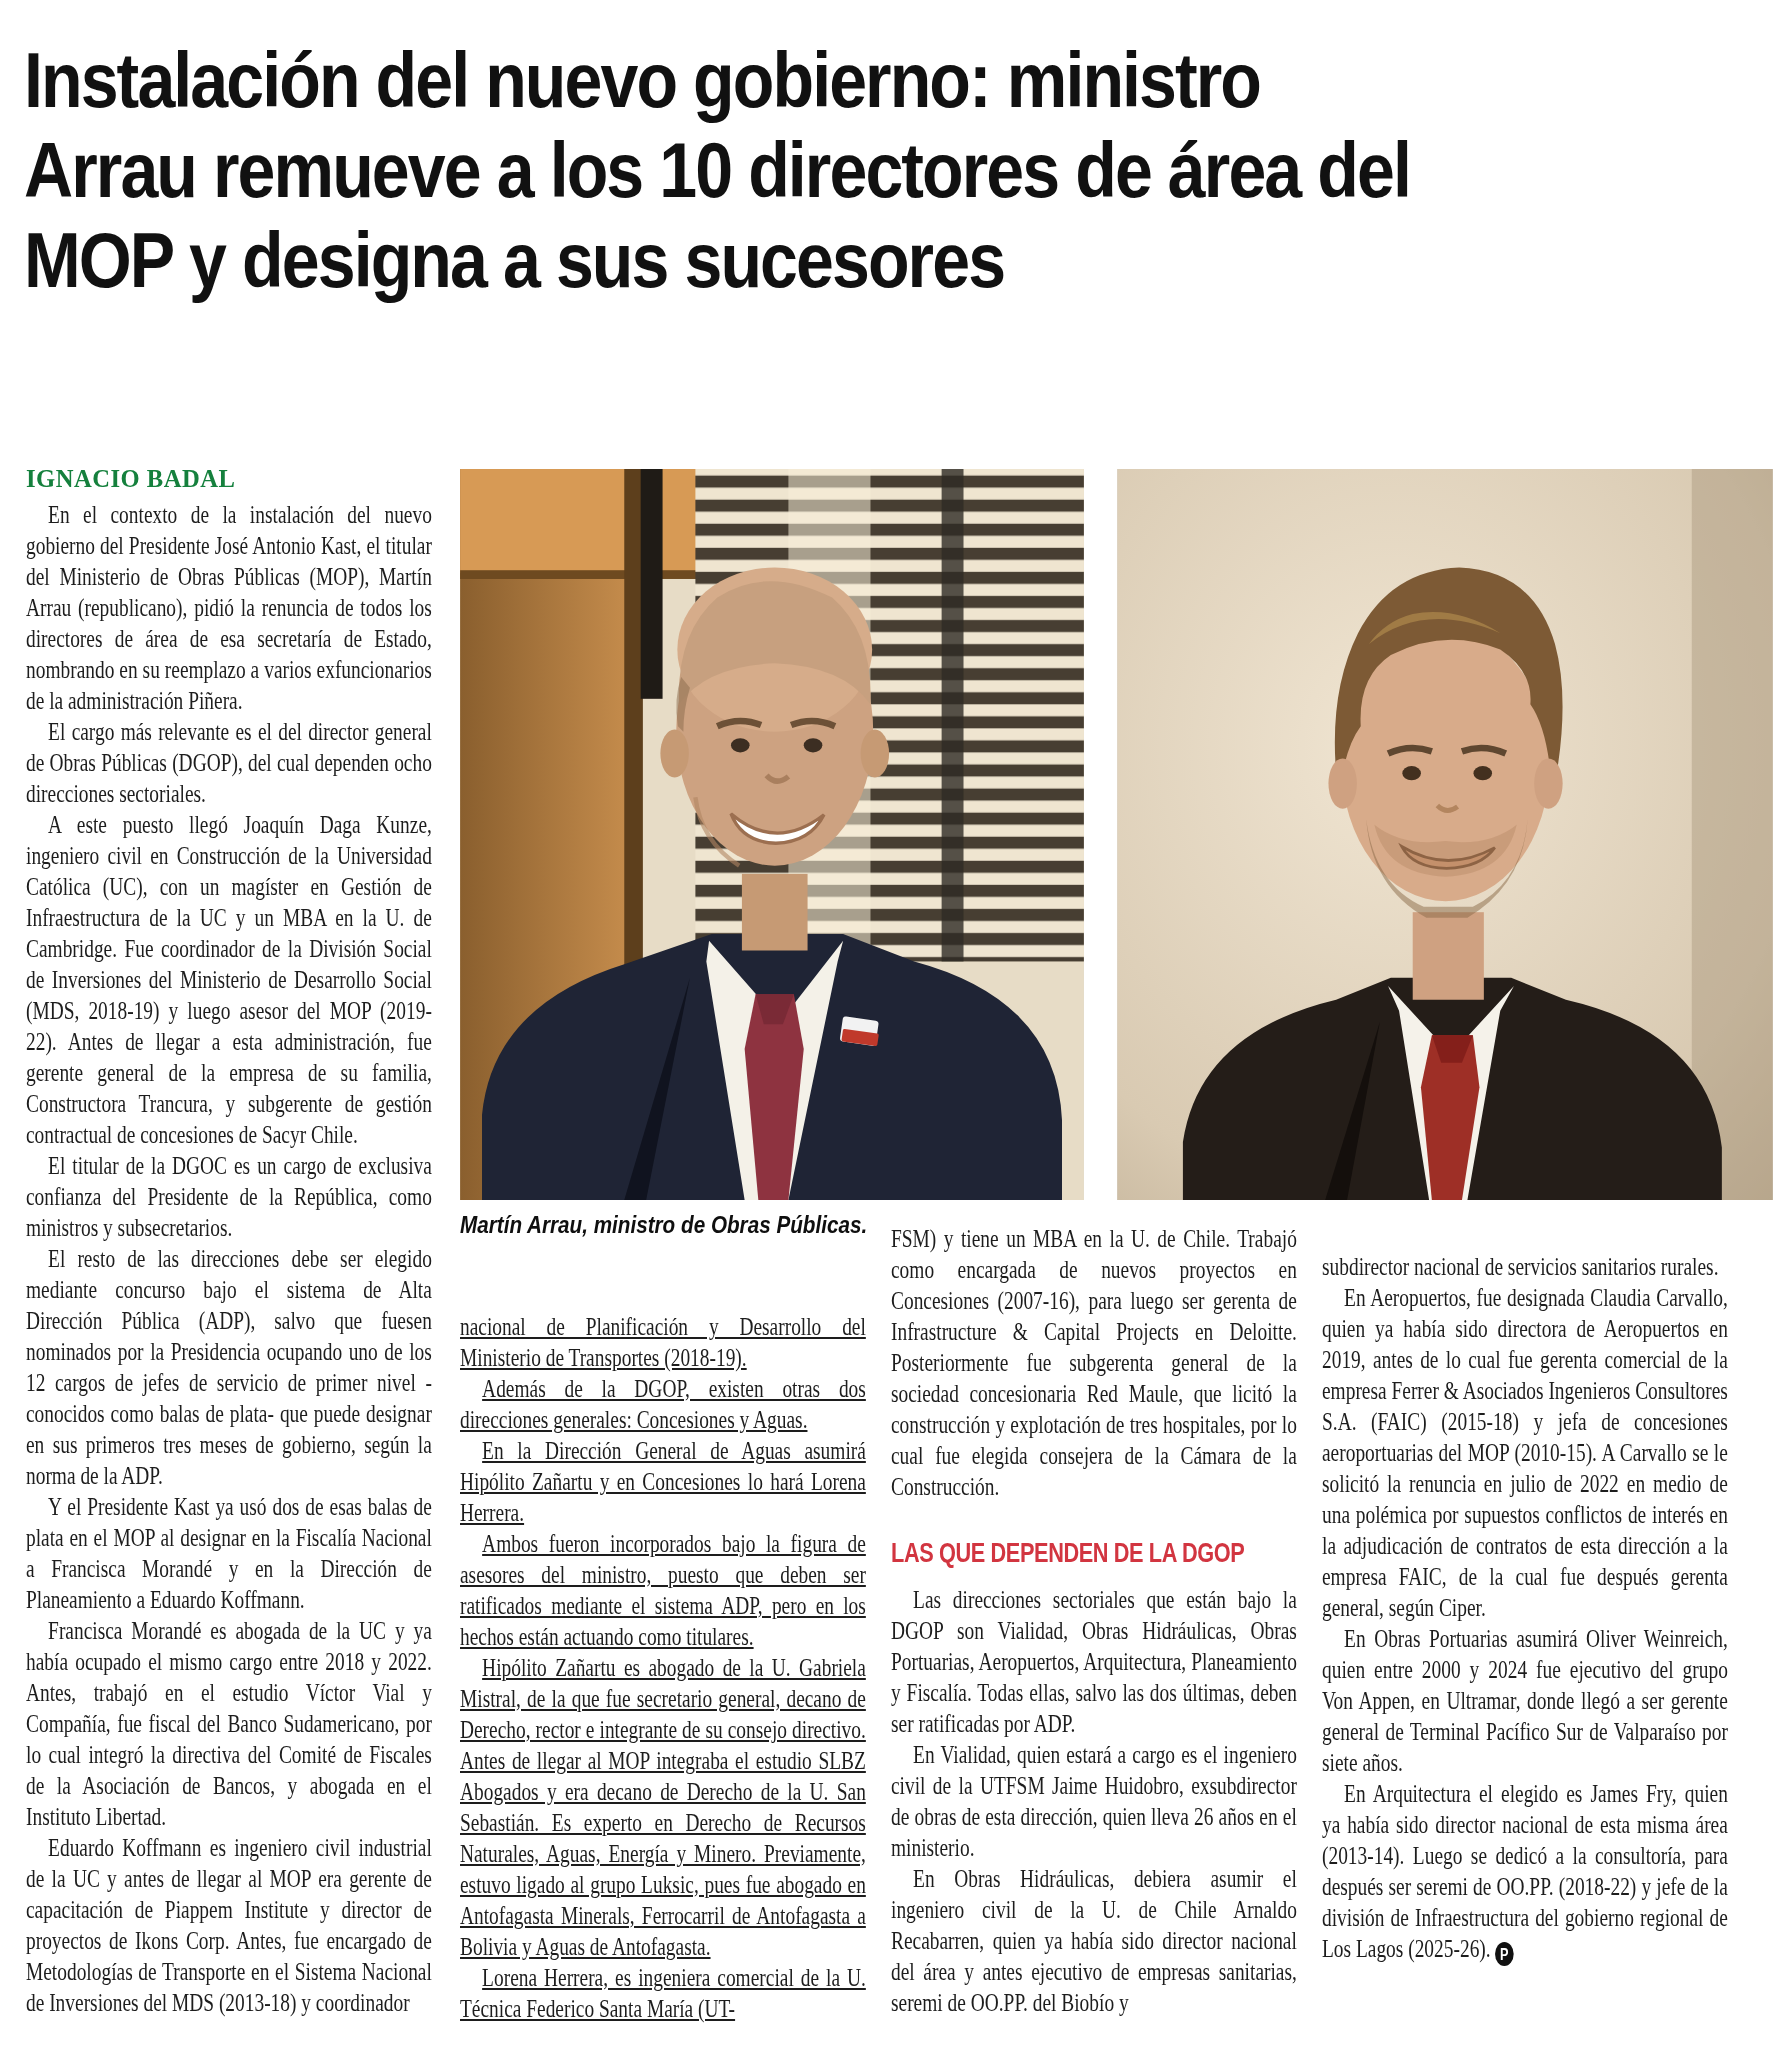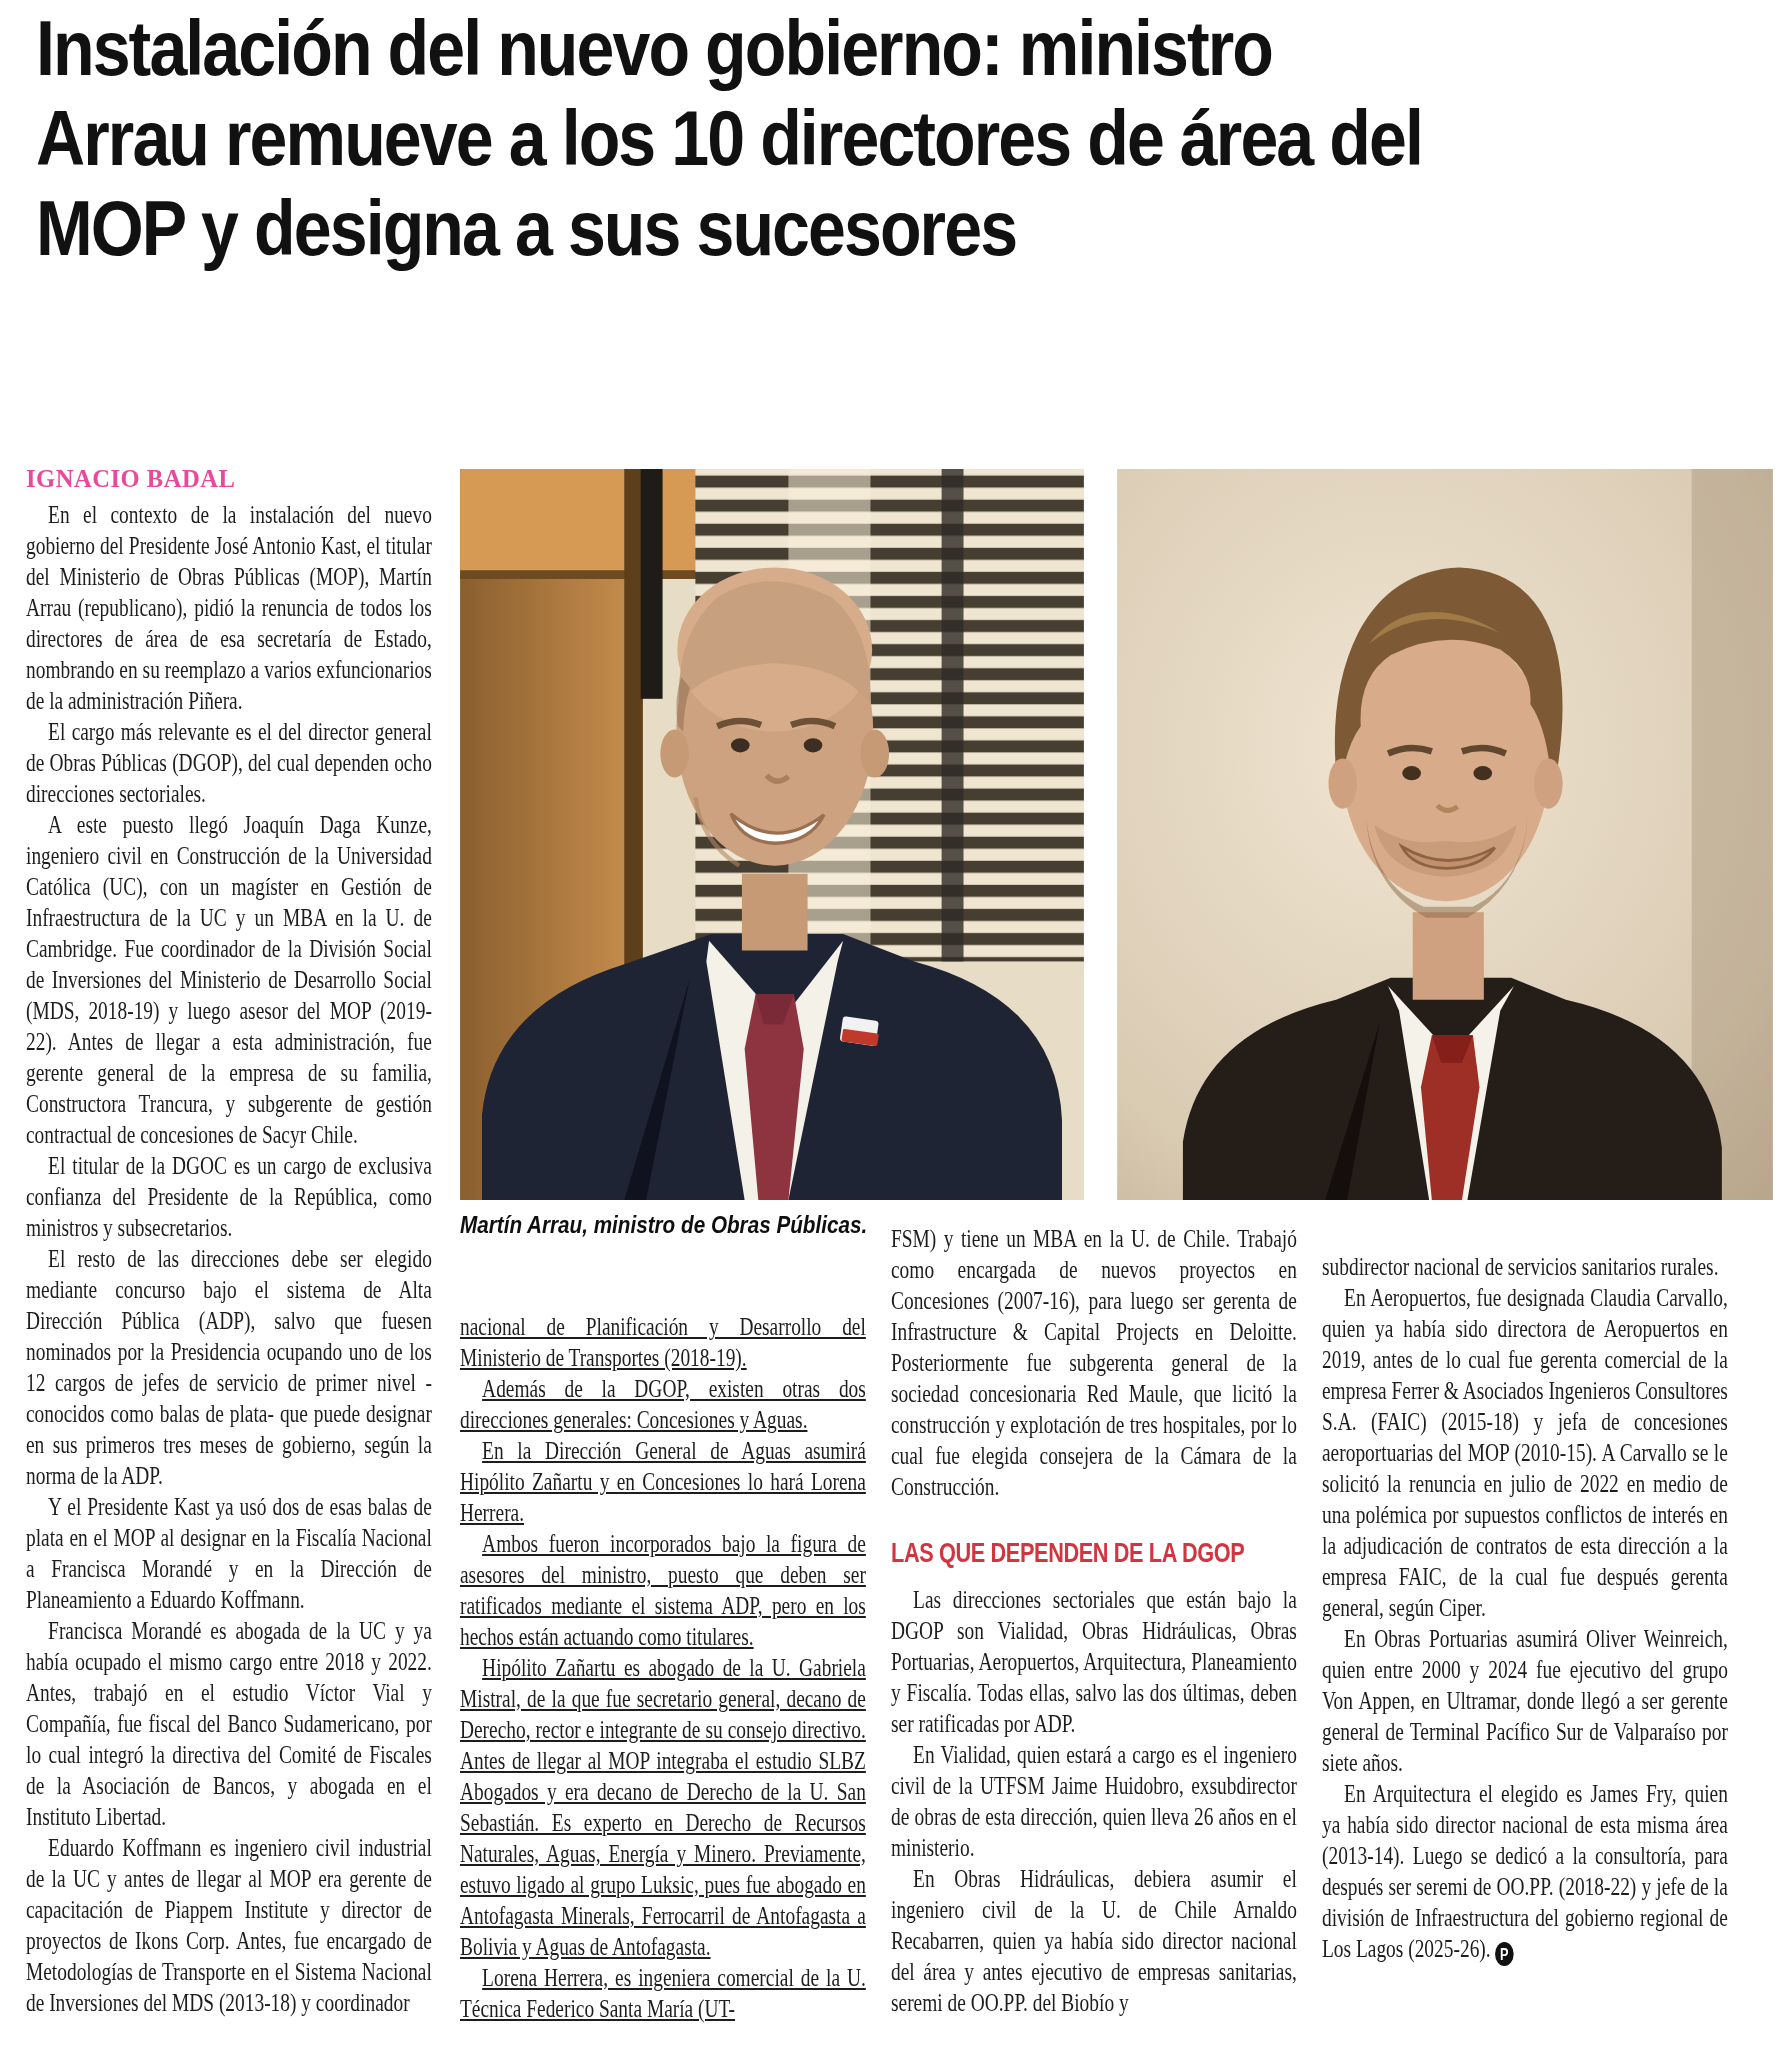--- a/index.html
+++ b/index.html
@@ -1,30 +1,30 @@
 <!DOCTYPE html>
 <html lang="es" style="font-size:8.8px"><head>
 <meta charset="utf-8">
 <style>
   html,body{margin:0;padding:0;background:#e9e9e9;}
   #page{position:relative;width:1779px;height:2066px;background:#ffffff;overflow:hidden;
         font-family:"Liberation Serif", serif;color:#1d1d1d;}
   .abs{position:absolute;}
   
-  #headline{left:24px;top:3px;width:1735px;margin-left:12px;}
+  #headline{left:24px;top:35px;width:1735px;}
   .hline{font-family:"Liberation Sans", sans-serif;font-weight:bold;font-size:78px;
          line-height:90px;color:#111111;letter-spacing:-2.2px;white-space:nowrap;
          transform:scaleX(0.873);transform-origin:0 0;width:1981px;}
   
   #deck{left:26px;top:351px;width:1735px;overflow:hidden;}
   #deck .inner{width:1921px;transform:scaleX(0.9);transform-origin:0 0;
                font-size:36px;line-height:46px;color:#3a3a3a;}
   #deck .lead{font-weight:bold;color:#d23540;}
   
-  #byline{left:26px;top:465px;font-weight:bold;font-size:24.6px;color:#ec4899;letter-spacing:0.5px;}
+  #byline{left:26px;top:465px;font-weight:bold;font-size:24.6px;color:#15803d;letter-spacing:0.5px;}
   
   .col{overflow:hidden;}
   .colinner{width:523px;transform:scaleX(0.776);transform-origin:0 0;
             font-size:25px;line-height:31px;text-align:justify;hyphens:auto;}
   .colinner p{margin:0;text-indent:28.5px;}
   .colinner p.cont{text-indent:0;}
   #col1{left:26px;top:499px;width:406px;height:1566px;}
   #col2{left:460px;top:1311px;width:406px;height:800px;text-decoration:underline;}
   #col3{left:891px;top:1223px;width:406px;height:800px;}
   #col4{left:1322px;top:1251px;width:406px;height:800px;}

